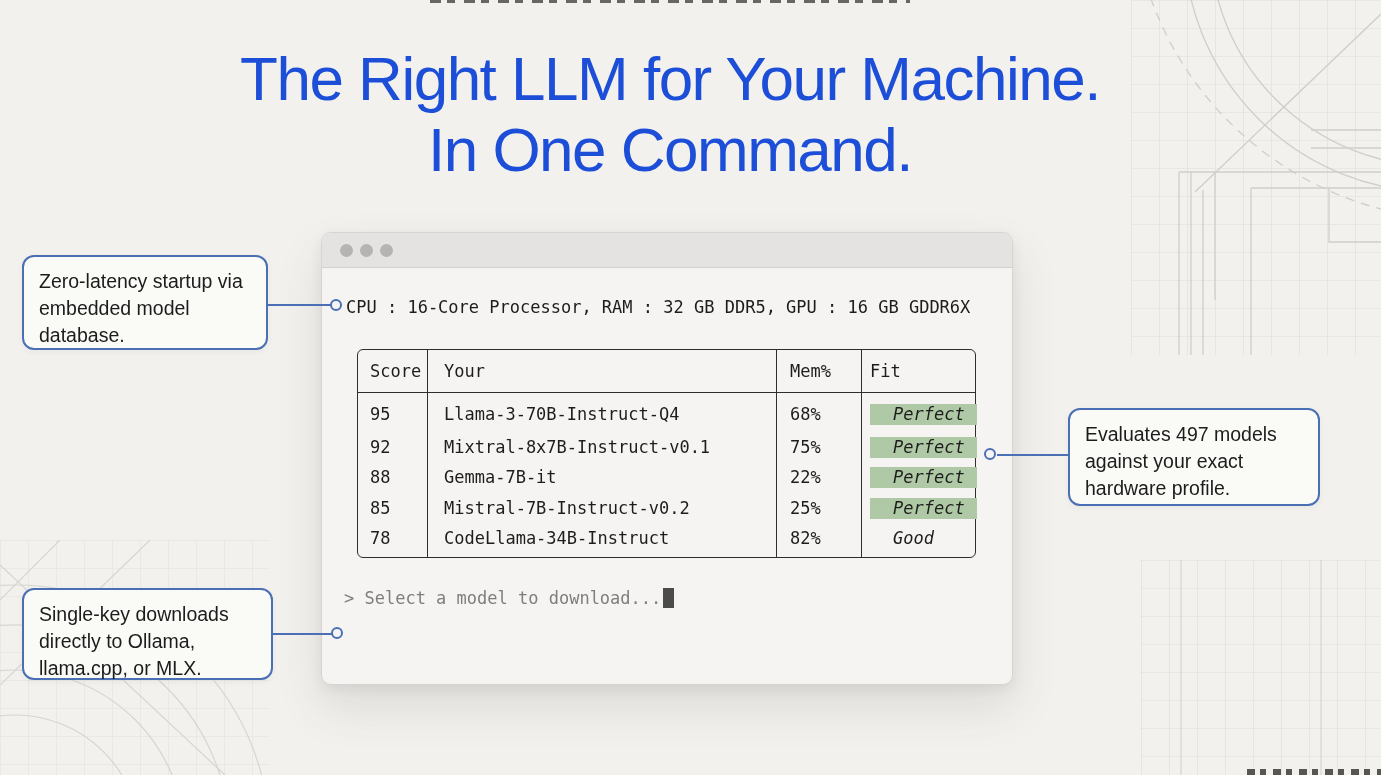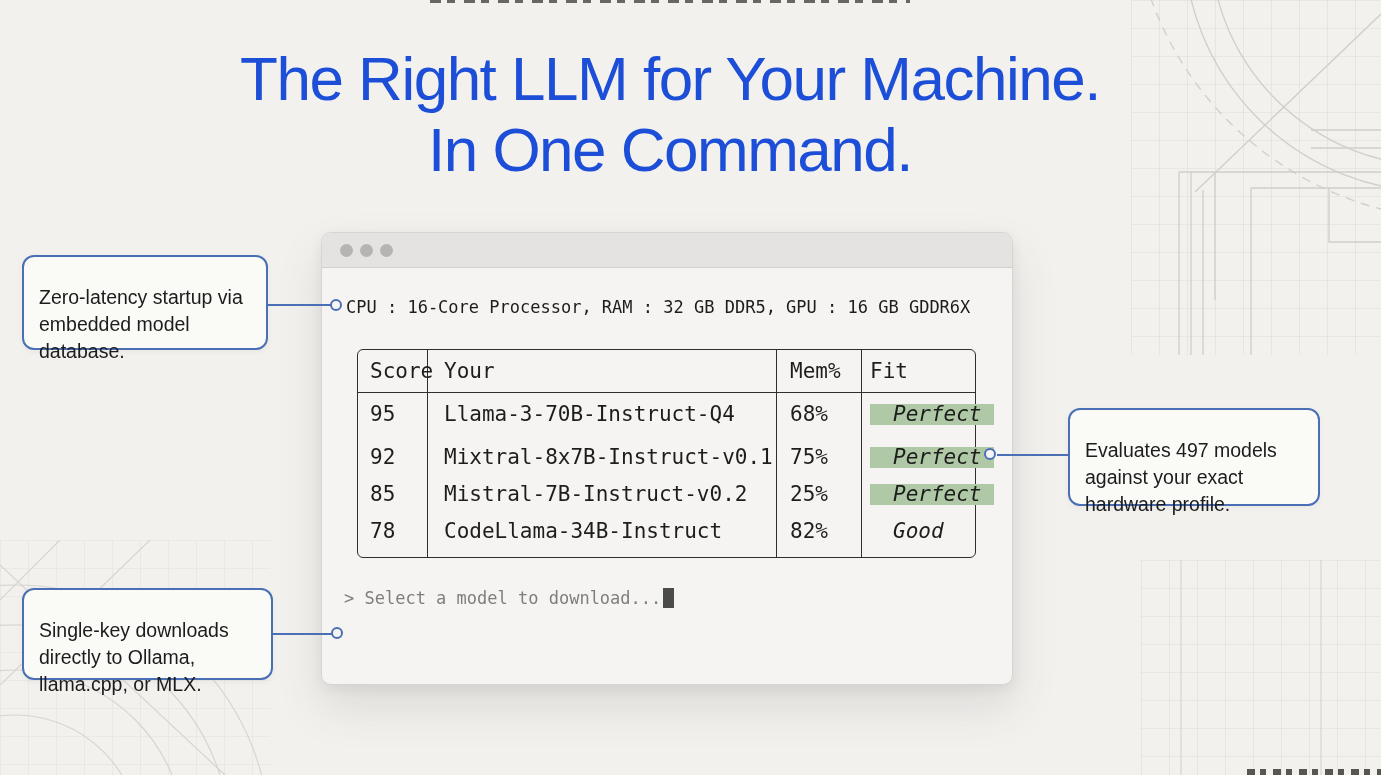--- a/index.html
+++ b/index.html
@@ -37,21 +37,21 @@
   }
   .dot{width:13px;height:13px;border-radius:50%;background:#b5b4b2;}
   .sysline{
     position:absolute;left:24px;top:64px;white-space:pre;
     font-family:"DejaVu Sans Mono",monospace;font-size:17px;color:#1d1d1b;
   }
   
   .rtable{
     position:absolute;left:35px;top:116px;width:617px;height:209px;box-sizing:border-box;
     border:1.5px solid #2e2e2c;border-radius:6px;
-    font-family:"DejaVu Sans Mono",monospace;font-size:21px;color:#1d1d1b;
+    font-family:"DejaVu Sans Mono",monospace;font-size:17px;color:#1d1d1b;
     border-collapse:separate;border-spacing:0;table-layout:fixed;
   }
   .rtable col.c-score{width:70px;}
   .rtable col.c-model{width:349px;}
   .rtable col.c-mem{width:85px;}
   .rtable col.c-fit{width:113px;}
   .rtable th,.rtable td{
     text-align:left;font-weight:normal;padding:0 0 0 12px;vertical-align:top;
   }
   .rtable th{height:42px;vertical-align:middle;border-bottom:1.5px solid #2e2e2c;}
@@ -66,21 +66,21 @@
   .fit-pill.hl{background:#afc9a7;}
   
   .prompt{
     position:absolute;left:22px;top:355px;white-space:pre;
     font-family:"DejaVu Sans Mono",monospace;font-size:17px;color:#7e7e7c;
   }
   .cursor{display:inline-block;width:11px;height:20px;background:#4b4b49;vertical-align:-4px;margin-left:2px;}
   
   .callout{
     position:absolute;box-sizing:border-box;border:2px solid #4a6fb5;border-radius:12px;
-    background:#fafaf7;padding:27px 15px;font-size:19.5px;line-height:1.38;color:#1c1c1c;
+    background:#fafaf7;padding:11px 15px;font-size:19.5px;line-height:1.38;color:#1c1c1c;
     box-shadow:0 2px 6px rgba(70,68,60,.05);
   }
   .co-1{left:22px;top:255px;width:246px;height:95px;}
   .co-2{left:1068px;top:408px;width:252px;height:98px;}
   .co-3{left:22px;top:588px;width:251px;height:92px;}
   .conn{position:absolute;height:2px;background:#4a6fb5;}
   .conn-1{left:268px;top:304px;width:63px;}
   .conn-2{left:997px;top:454px;width:71px;}
   .conn-3{left:271px;top:633px;width:61px;}
   .node{
@@ -166,20 +166,26 @@
         <td class="c-mem-cell">68%</td>
         <td class="c-fit-cell"><span class="fit-pill hl">Perfect</span></td>
       </tr>
       <tr>
         <td>92</td>
         <td class="c-model-cell">Mixtral-8x7B-Instruct-v0.1</td>
         <td class="c-mem-cell">75%</td>
         <td class="c-fit-cell"><span class="fit-pill hl">Perfect</span></td>
       </tr>
       <tr>
+        <td>88</td>
+        <td class="c-model-cell">Gemma-7B-it</td>
+        <td class="c-mem-cell">22%</td>
+        <td class="c-fit-cell"><span class="fit-pill hl">Perfect</span></td>
+      </tr>
+      <tr>
         <td>85</td>
         <td class="c-model-cell">Mistral-7B-Instruct-v0.2</td>
         <td class="c-mem-cell">25%</td>
         <td class="c-fit-cell"><span class="fit-pill hl">Perfect</span></td>
       </tr>
       <tr>
         <td>78</td>
         <td class="c-model-cell">CodeLlama-34B-Instruct</td>
         <td class="c-mem-cell">82%</td>
         <td class="c-fit-cell"><span class="fit-pill">Good</span></td>

